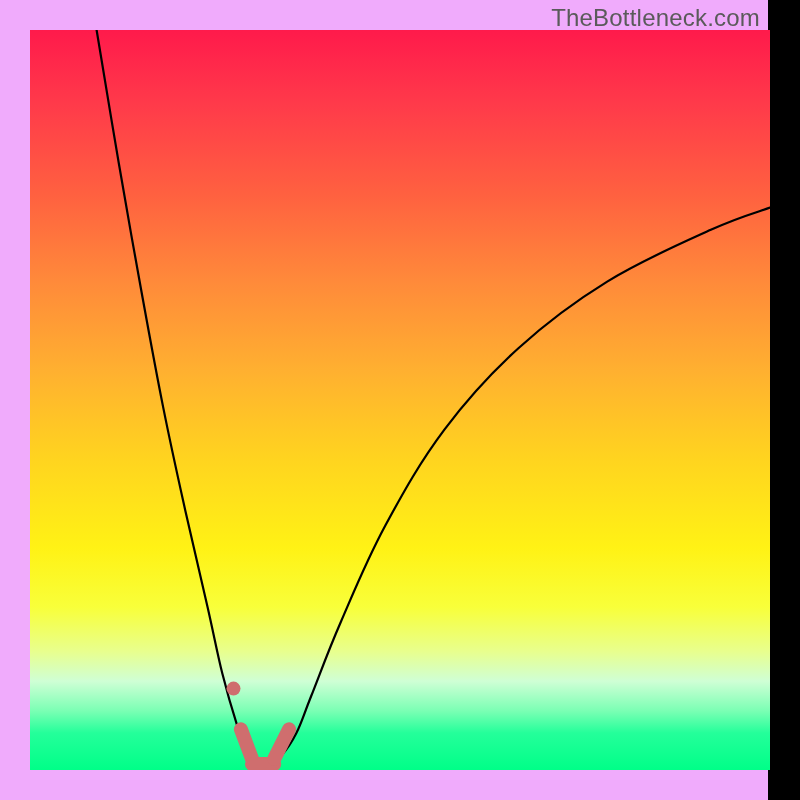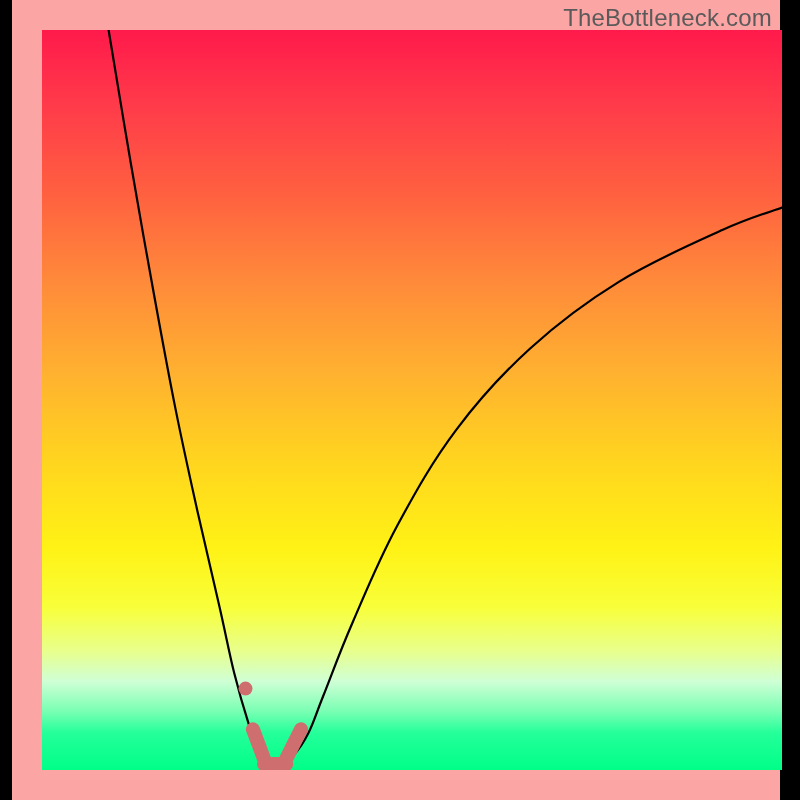--- a/index.html
+++ b/index.html
@@ -6,25 +6,25 @@
     margin: 0;
     padding: 0;
     width: 800px;
     height: 800px;
     background: #000;
     overflow: hidden;
     font-family: Arial, Helvetica, sans-serif;
   }
   .frame {
     position: absolute;
-    left: 12px;
+    left: 0;
     top: 0;
     width: 768px;
     height: 800px;
-    background: #fca5a5;
+    background: #f0abfc;
   }
   .plot {
     position: absolute;
     left: 30px;
     top: 30px;
     width: 740px;
     height: 740px;
     
     background: linear-gradient(to bottom,
       #ff1a4b 0%,

